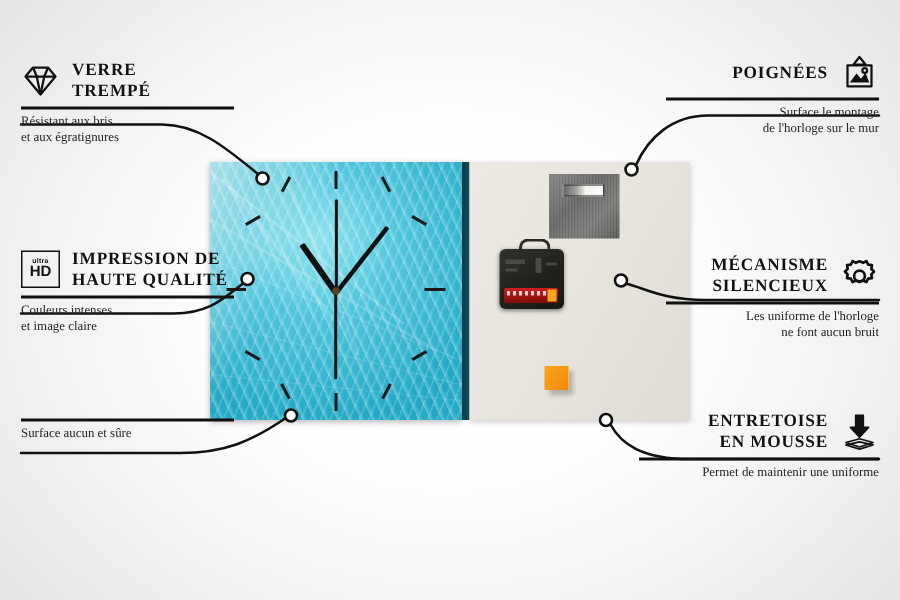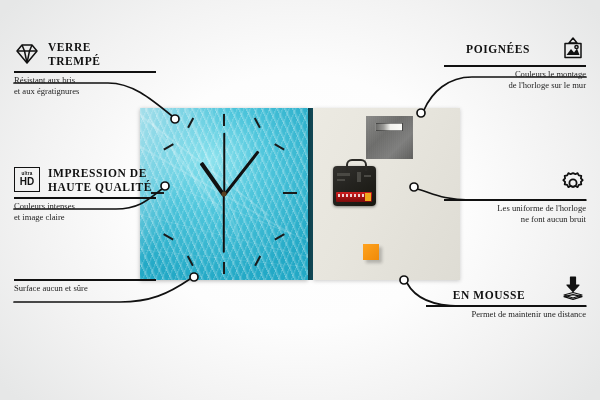--- a/index.html
+++ b/index.html
@@ -91,21 +91,21 @@
   
   .feat{position:absolute;}
   .feat .row{display:flex;align-items:center;gap:8px;}
   .feat.right .row{justify-content:flex-end;}
   .feat .title{
     font-family:"Liberation Serif",serif;
     font-weight:700;font-size:11.5px;letter-spacing:.55px;
     color:#111;line-height:1.22;text-transform:uppercase;
   }
   .feat.left .title{text-align:left;}
-  .feat.right .title{text-align:center;}
+  .feat.right .title{text-align:right;}
   .feat .rule{height:1.6px;background:#111;margin:3px 0 2px;}
   .feat .desc{
     font-family:"Liberation Serif",serif;
     font-size:8.6px;color:#232323;line-height:1.32;
   }
   .feat.right .desc{text-align:right;}
   .ico{width:26px;height:26px;flex:0 0 26px;position:relative;}
   .ico svg{display:block;}
   .hdbox{
     width:24px;height:23px;border:1.6px solid #111;
@@ -254,58 +254,62 @@
             <path d="M13,2 L9,7 H17 Z"></path>
             <rect x="5" y="7.5" width="16" height="14"></rect>
             <path d="M6.5,19 L11,13 L14,16.5 L17,12.5 L19.5,19 Z" fill="#111" stroke="none"></path>
             <circle cx="16.5" cy="11" r="1.6"></circle>
           </g>
         </svg>
       </span>
     </div>
     <div class="rule"></div>
     <div class="desc">
-      <span>Couleurs le montage</span><br>
+      <span>Surface le montage</span><br>
       <span>de l'horloge sur le mur</span>
     </div>
   </div>
 
   <div class="feat right" style="left:444px;top:170px;width:142px;">
     <div class="row">
+      <span class="title" style="flex:1;">
+        <span>MÉCANISME</span><br>
+        <span>SILENCIEUX</span>
+      </span>
       <span class="ico">
         <svg width="26" height="26" viewBox="0 0 26 26">
           <g fill="none" stroke="#111" stroke-width="1.8" stroke-linejoin="round">
             <path d="M13,3.2 l2.4,1.0 2.2,-1.1 1.2,2.3 2.5,0.4 -0.4,2.5 1.8,1.8 -1.8,1.8 0.4,2.5 -2.5,0.4 -1.2,2.3 -2.2,-1.1 -2.4,1.0 -2.4,-1.0 -2.2,1.1 -1.2,-2.3 -2.5,-0.4 0.4,-2.5 -1.8,-1.8 1.8,-1.8 -0.4,-2.5 2.5,-0.4 1.2,-2.3 2.2,1.1 Z"></path>
             <circle cx="13" cy="13" r="3.6"></circle>
           </g>
         </svg>
       </span>
     </div>
     <div class="rule"></div>
     <div class="desc">
       <span>Les uniforme de l'horloge</span><br>
       <span>ne font aucun bruit</span>
     </div>
   </div>
 
   <div class="feat right" style="left:426px;top:274px;width:160px;">
     <div class="row">
       <span class="title" style="flex:1;">
-        <br>
+        <span>ENTRETOISE</span><br>
         <span>EN MOUSSE</span>
       </span>
       <span class="ico">
         <svg width="26" height="26" viewBox="0 0 26 26">
           <g fill="#111" stroke="#111" stroke-width="1.2" stroke-linejoin="round">
             <path d="M10.5,2 h5 v8 h3.5 L13,16.5 L7,10 h3.5 Z"></path>
             <path d="M13,17.5 L22,20 L13,23 L4,20 Z" fill="none"></path>
             <path d="M13,19.6 L22,21.6 L13,24.4 L4,21.6 Z" fill="none"></path>
           </g>
         </svg>
       </span>
     </div>
     <div class="rule"></div>
     <div class="desc">
-      <span>Permet de maintenir une distance</span><br>
+      <span>Permet de maintenir une uniforme</span><br>
     </div>
   </div>
 
 </div>
 
 </body></html>

